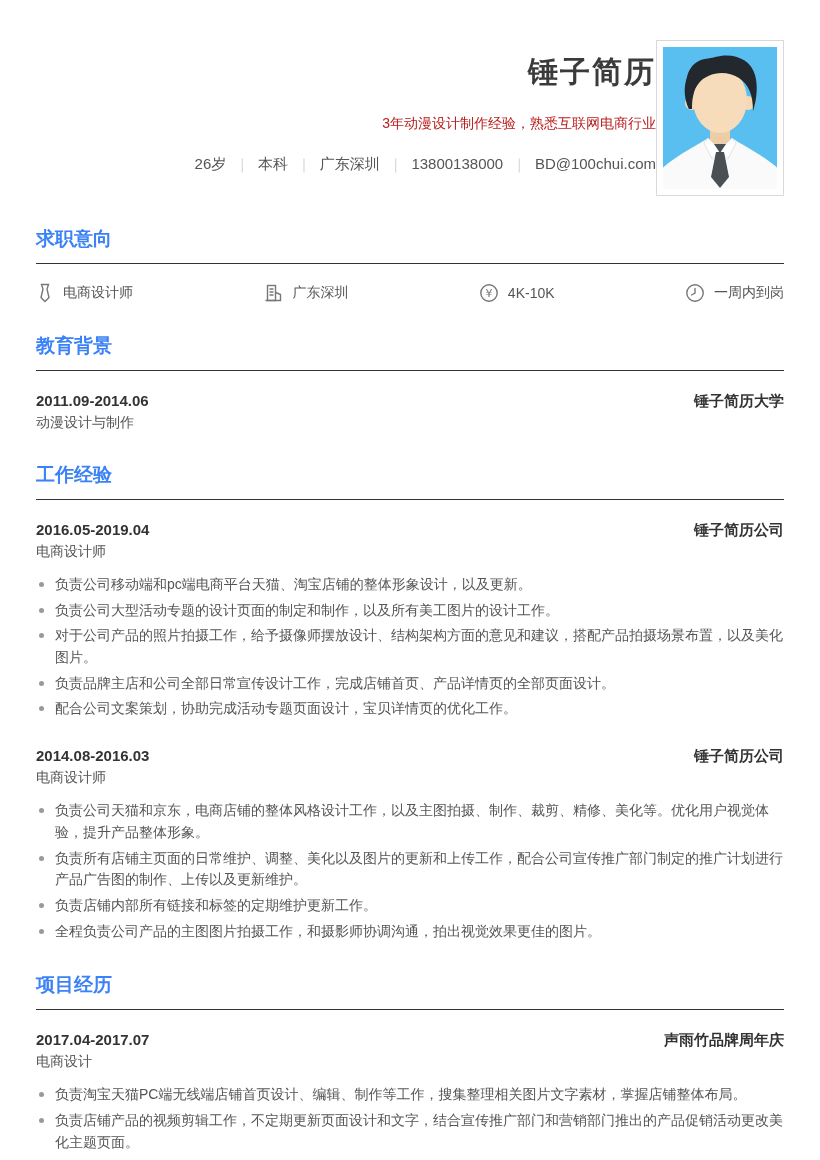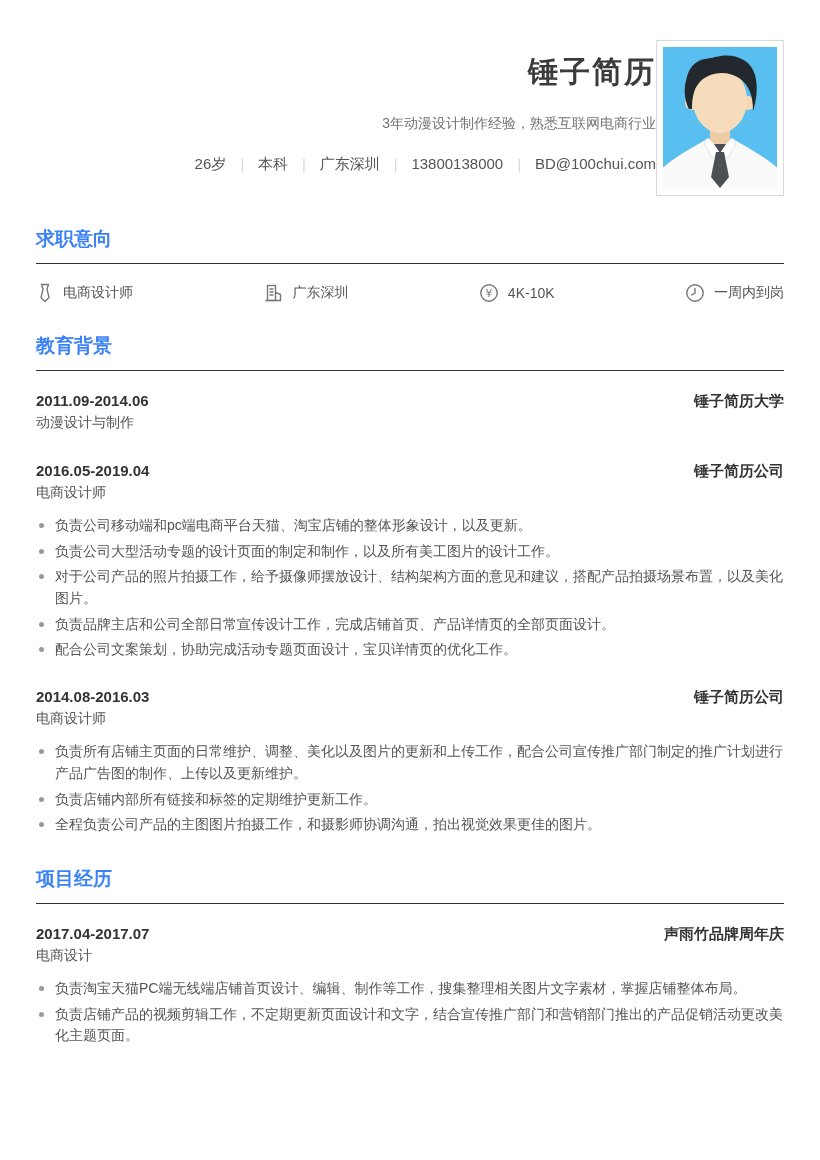--- a/index.html
+++ b/index.html
@@ -14,21 +14,21 @@
 
   
   .header { display: flex; align-items: flex-start; margin-bottom: 14px; }
   .header-main { width: 648px; text-align: right; padding-top: 12px; }
   .resume-title {
     font-size: 30px;
     font-weight: 600;
     color: #3b3b3b;
     letter-spacing: 2px;
   }
-  .resume-subtitle { margin-top: 22px; font-size: 14px; color: #737373; }
+  .resume-subtitle { margin-top: 22px; font-size: 14px; color: #b91c1c; }
   .resume-contact { margin-top: 22px; font-size: 15px; color: #555; }
   .contact-sep { color: #cccccc; padding: 0 9px; font-size: 14px; }
 
   .photo-frame {
     margin-left: auto;
     background: #fff;
     border: 1px solid #d9d9d9;
     padding: 6px;
     width: 128px;
     height: 156px;
@@ -174,20 +174,21 @@
     <div class="entry">
       <div class="entry-head">
         <span>2011.09-2014.06</span>
         <span>锤子简历大学</span>
       </div>
       <div class="entry-role">动漫设计与制作</div>
     </div>
   </div>
 
   <div class="section">
+    <div class="section-heading">工作经验</div>
 
     <div class="entry">
       <div class="entry-head">
         <span>2016.05-2019.04</span>
         <span>锤子简历公司</span>
       </div>
       <div class="entry-role">电商设计师</div>
       <ul class="bullets">
         <li>负责公司移动端和pc端电商平台天猫、淘宝店铺的整体形象设计，以及更新。</li>
         <li>负责公司大型活动专题的设计页面的制定和制作，以及所有美工图片的设计工作。</li>
@@ -197,20 +198,21 @@
       </ul>
     </div>
 
     <div class="entry">
       <div class="entry-head">
         <span>2014.08-2016.03</span>
         <span>锤子简历公司</span>
       </div>
       <div class="entry-role">电商设计师</div>
       <ul class="bullets">
+        <li>负责公司天猫和京东，电商店铺的整体风格设计工作，以及主图拍摄、制作、裁剪、精修、美化等。优化用户视觉体验，提升产品整体形象。</li>
         <li>负责所有店铺主页面的日常维护、调整、美化以及图片的更新和上传工作，配合公司宣传推广部门制定的推广计划进行产品广告图的制作、上传以及更新维护。</li>
         <li>负责店铺内部所有链接和标签的定期维护更新工作。</li>
         <li>全程负责公司产品的主图图片拍摄工作，和摄影师协调沟通，拍出视觉效果更佳的图片。</li>
       </ul>
     </div>
   </div>
 
   <div class="section">
     <div class="section-heading">项目经历</div>
     <div class="entry">

